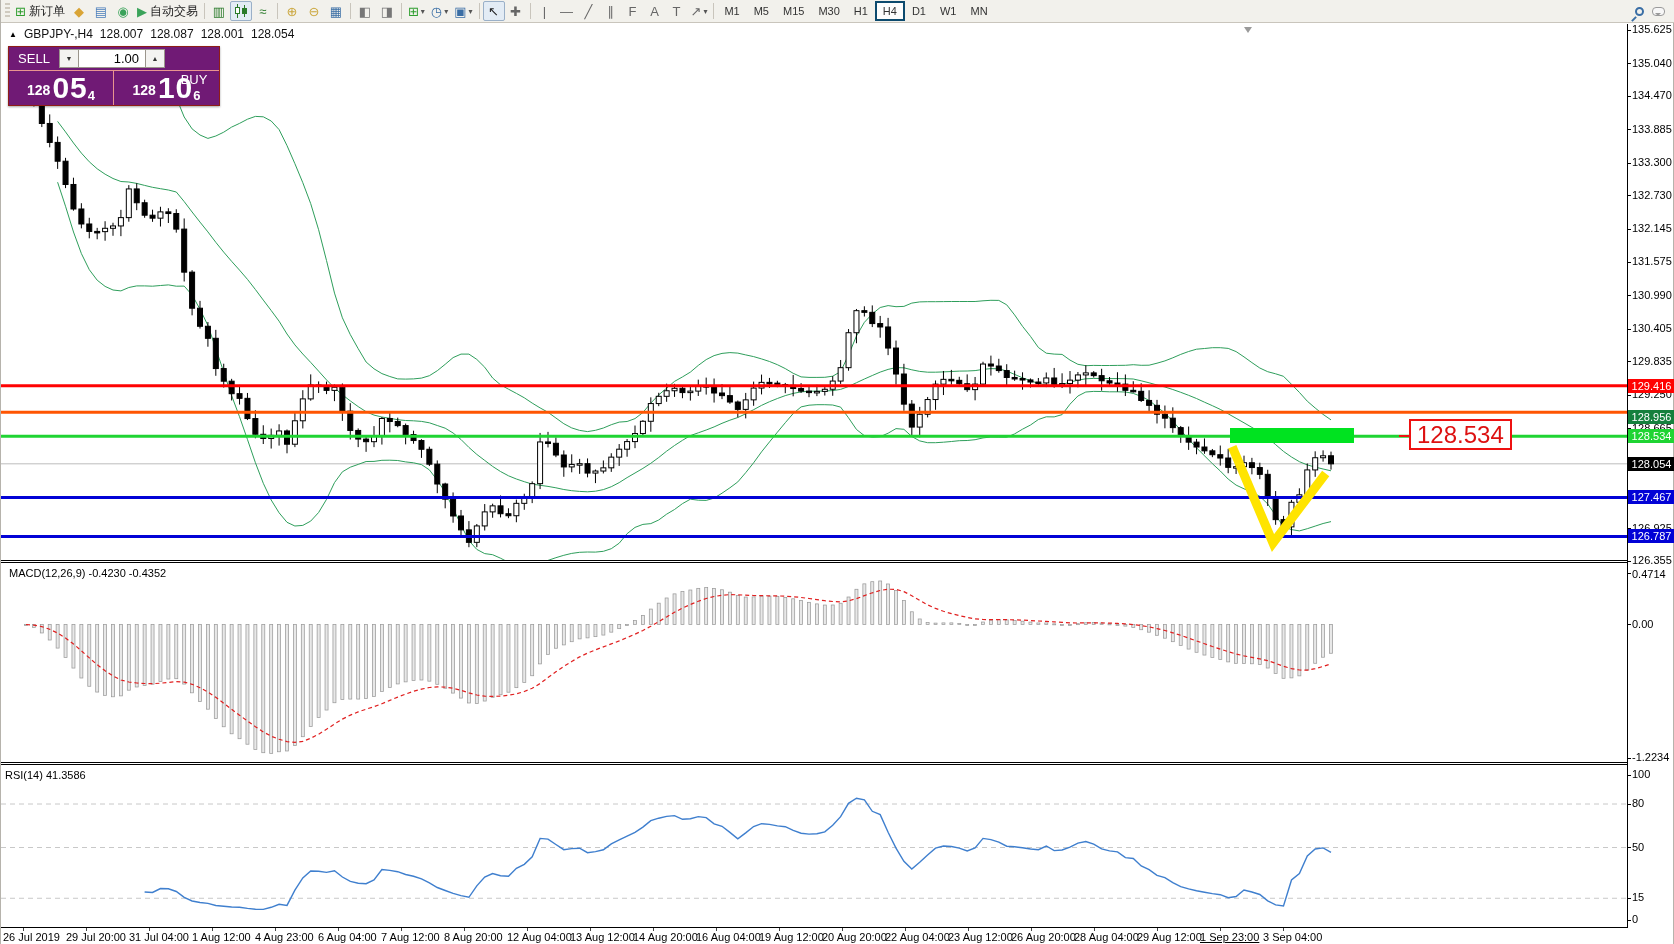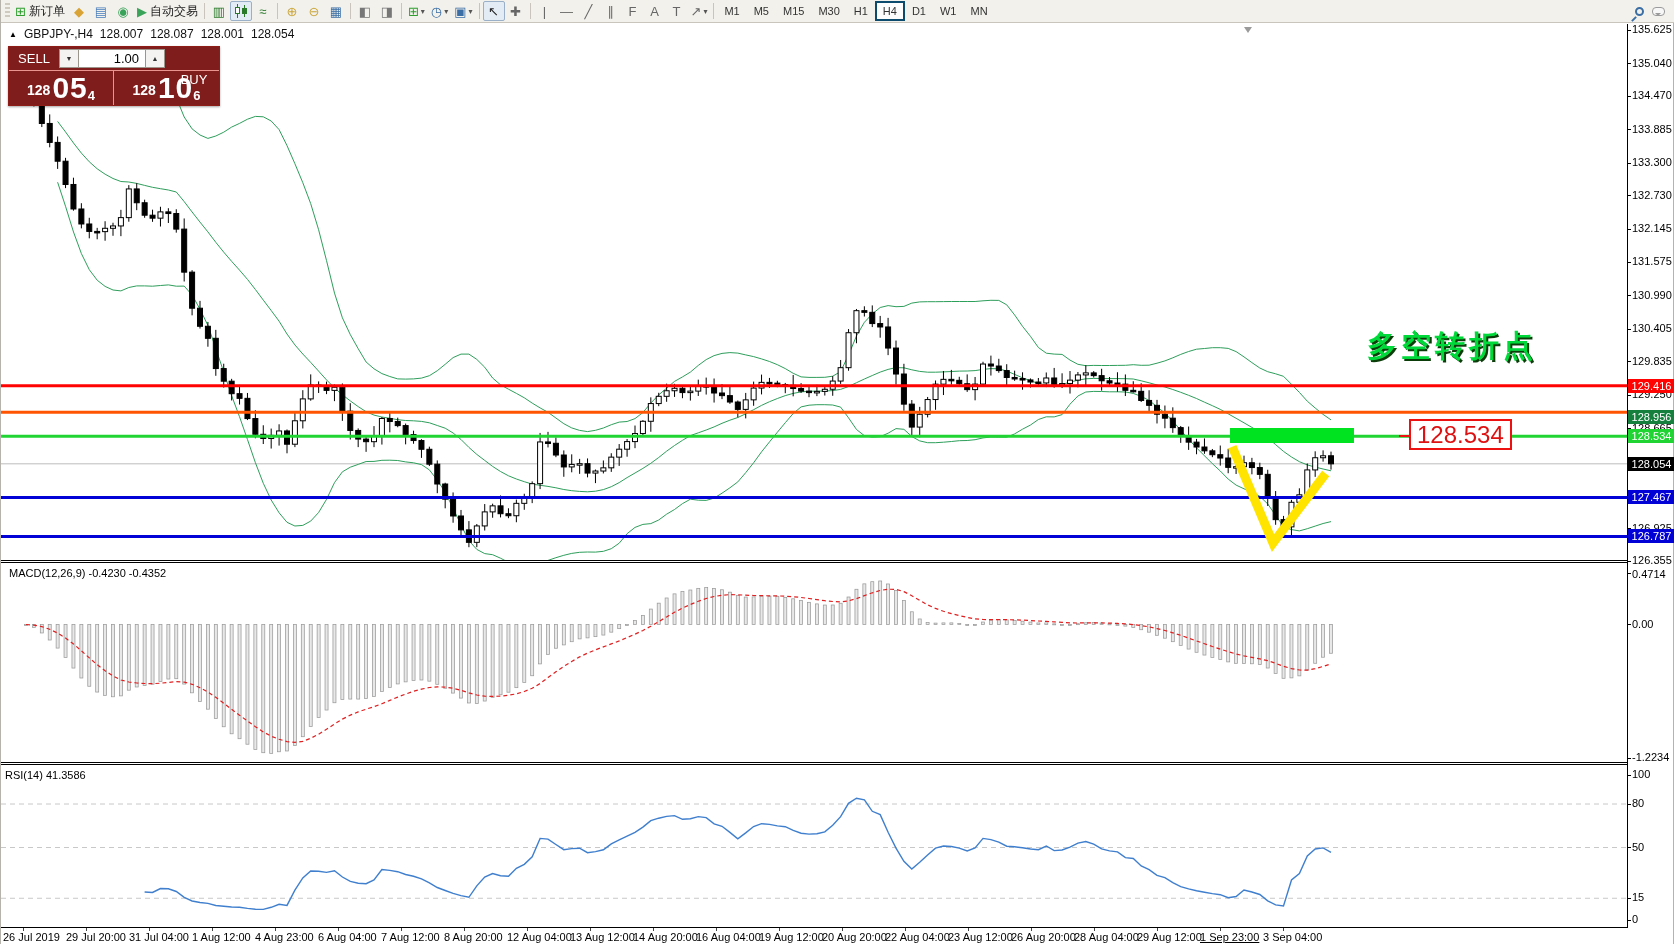--- a/index.html
+++ b/index.html
@@ -44,21 +44,21 @@
   .time-lbl { position:absolute; top:931px; font-size:11px; color:#000; white-space:nowrap; }
   .time-tick { position:absolute; top:928px; width:1px; height:3px; background:#444; }
 
   #ohlc-line { position:absolute; left:8px; top:27px; font-size:12px; color:#111; display:flex; gap:7px; align-items:center; z-index:4; }
   #ohlc-line .tri { font-size:8px; color:#000; }
   #macd-label { position:absolute; left:8px; top:567px; font-size:11px; color:#000; z-index:4; }
   #rsi-label  { position:absolute; left:4px; top:769px; font-size:11px; color:#000; z-index:4; }
 
   
   #trade-panel { position:absolute; left:7px; top:46px; width:212px; height:60px; z-index:6;
-                 background:#7f1d1d; border:1px solid #8f1d17; box-shadow:0 1px 2px rgba(0,0,0,.35);
+                 background:#701a75; border:1px solid #8f1d17; box-shadow:0 1px 2px rgba(0,0,0,.35);
                  display:flex; flex-direction:column; color:#fff; }
   #tp-top { display:flex; height:24px; border-bottom:1px solid #e9948f; }
   .tp-btn { flex:none; display:flex; align-items:center; justify-content:center; font-size:13px; color:#fff; cursor:pointer; }
   #tp-sell { width:50px; } #tp-buy { width:50px; margin-left:auto;margin-top:32px; }
   .stepper { width:20px; background:#f4f3f1; border:1px solid #9b958c; color:#333; font-size:7px;
              display:flex; align-items:center; justify-content:center; margin:2px 0; }
   #vol-input { width:66px; margin:2px 0; border:1px solid #9b958c; border-left:none; border-right:none;
                font-size:13px; text-align:right; padding-right:6px; color:#000; font-family:inherit; }
   #tp-bottom { display:flex; flex:1; }
   .tp-half { width:50%; display:flex; align-items:flex-end; justify-content:center; padding-bottom:2px; cursor:pointer; }
@@ -846,16 +846,15 @@
       <div class="time-tick" style="left: 1156px;"></div>
       <div class="time-lbl" style="left: 1199px; text-decoration: underline;">1 Sep 23:00</div>
       <div class="time-tick" style="left: 1219px;"></div>
       <div class="time-lbl" style="left: 1262px;">3 Sep 04:00</div>
       <div class="time-tick" style="left: 1282px;"></div>
     </div>
 
   <div id="macd-label">MACD(12,26,9) -0.4230 -0.4352</div>
   <div id="rsi-label">RSI(14) 41.3586</div>
 
-  <div id="annotation" style="left: 1366px; top: 326px; color: rgb(0, 217, 58);">多空转折点</div>
   <div id="callout" style="left: 1408px; top: 419px;">128.534</div>
   <div id="callout-line" style="left: 1398px; top: 435.314px; width: 10px;"></div>
 </div>
 
 </body></html>

